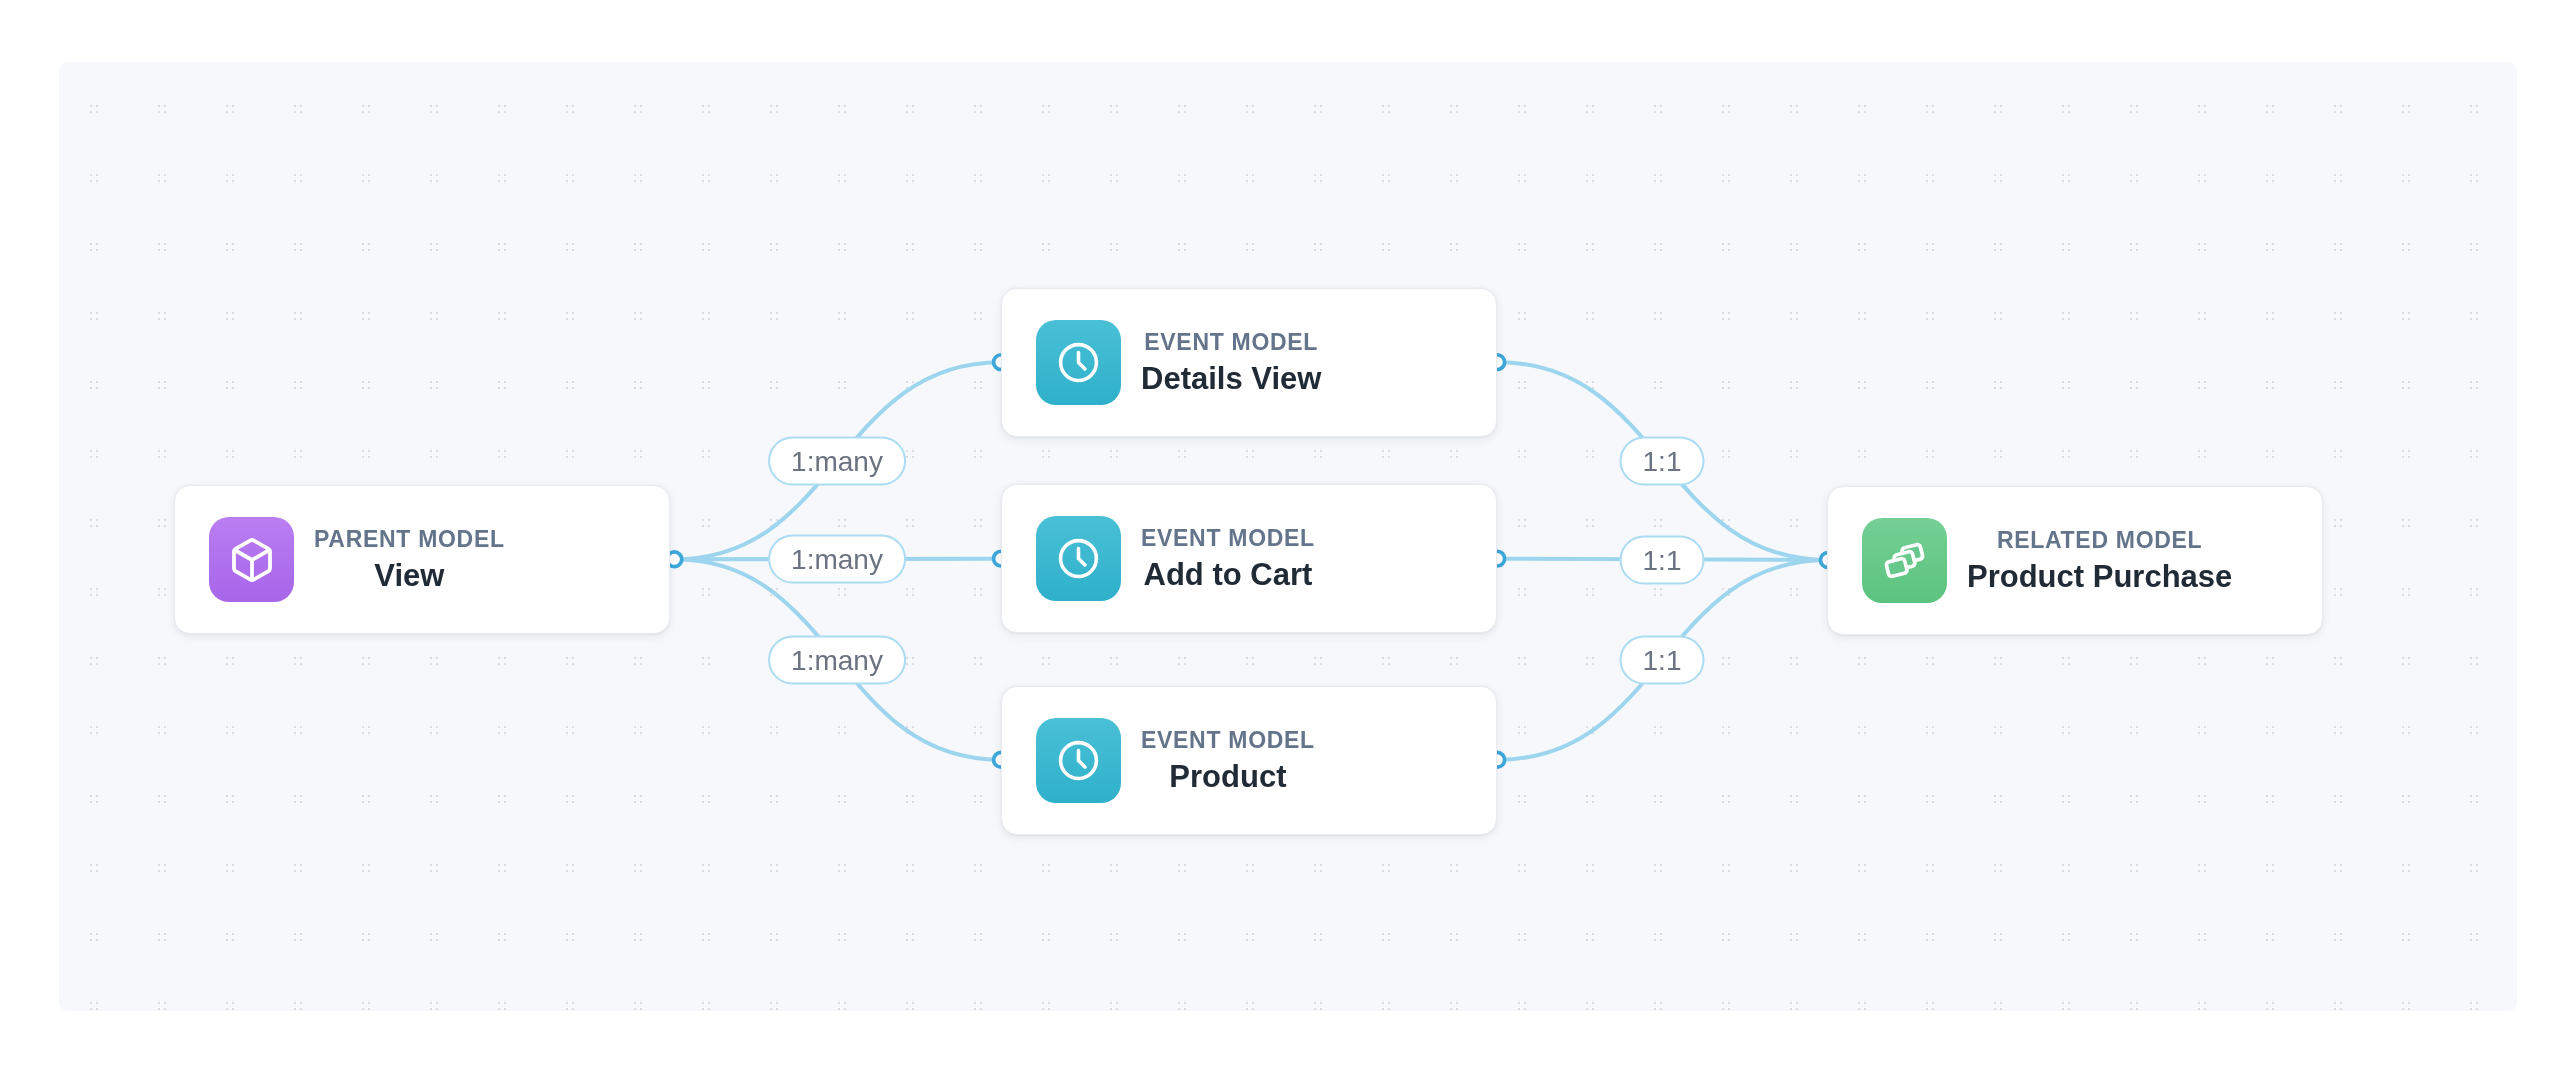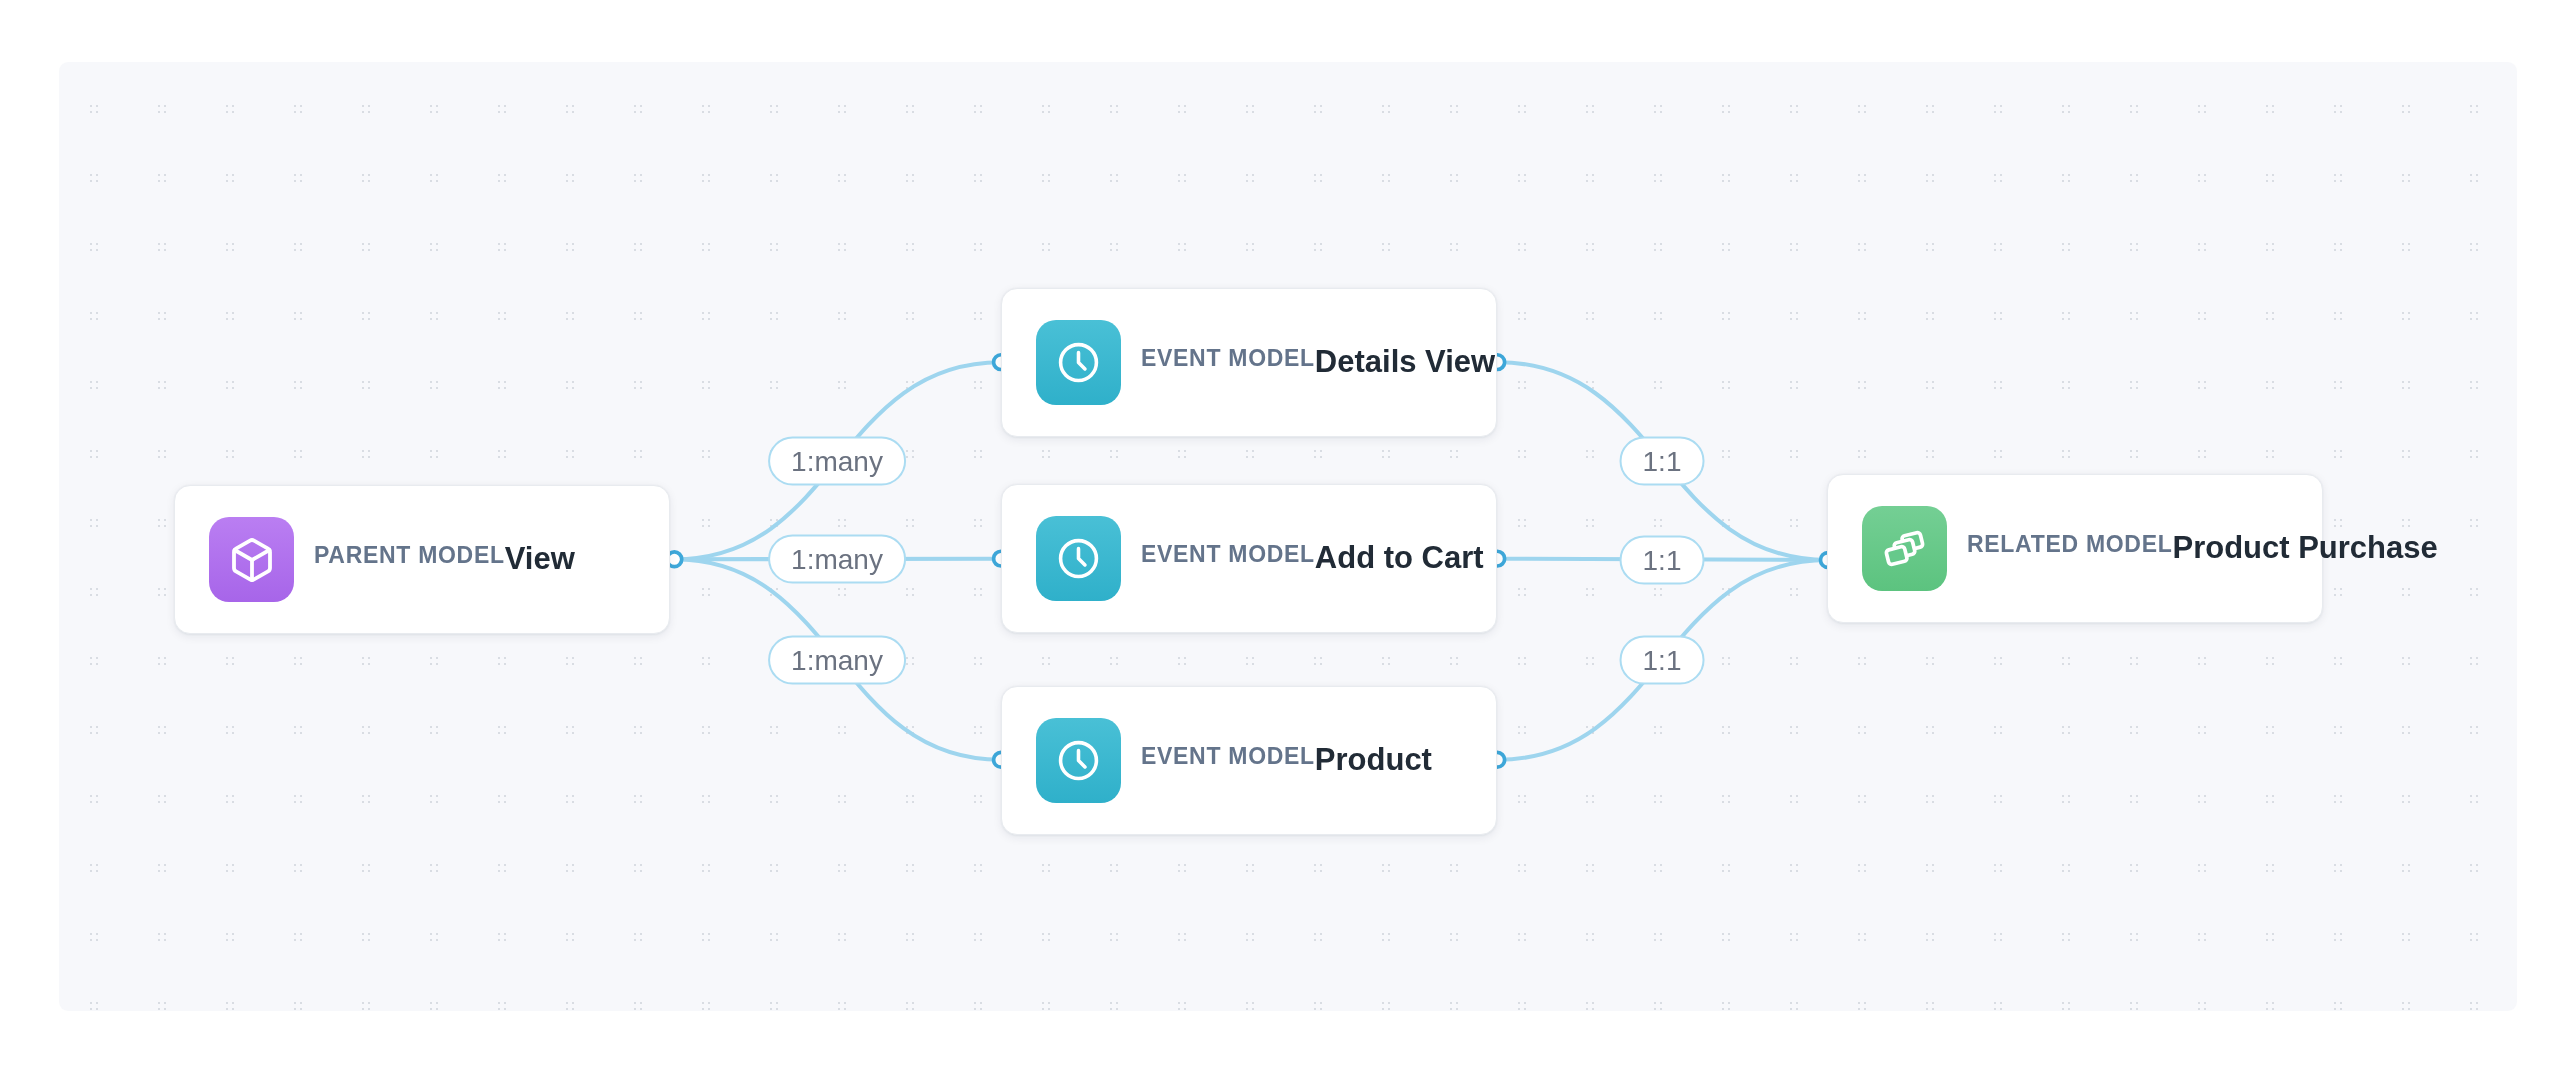--- a/index.html
+++ b/index.html
@@ -30,21 +30,21 @@
     display:flex;align-items:center;padding-left:34px;box-sizing:border-box;gap:20px;
     z-index:3;
   }
   .icon-tile{
     width:85px;height:85px;border-radius:20px;flex:0 0 auto;
     display:flex;align-items:center;justify-content:center;
   }
   .icon-tile.purple{background:linear-gradient(180deg,#ba7ef2 0%,#a765e9 100%);}
   .icon-tile.teal{background:linear-gradient(180deg,#49c0d6 0%,#2fb0ca 100%);}
   .icon-tile.green{background:linear-gradient(180deg,#74cf94 0%,#5cc37f 100%);}
-  .node-text{display:flex;flex-direction:row;justify-content:center;}
+  .node-text{display:flex;flex-direction:column;justify-content:center;align-items:center;}
   .node-label{
     font-size:23px;font-weight:700;letter-spacing:0.7px;color:#64748b;
     text-transform:uppercase;line-height:1.15;margin-bottom:6.7px;white-space:nowrap;
   }
   .node-title{font-size:31px;font-weight:600;color:#212b36;line-height:1.1;white-space:nowrap;}
   
   .pill{
     position:absolute;transform:translate(-50%,-50%);
     height:49px;border:2px solid #abdcf2;border-radius:27px;background:#ffffff;
     display:flex;align-items:center;justify-content:center;
@@ -128,21 +128,21 @@
       <circle cx="12" cy="12" r="10"></circle>
       <polyline points="12 6.5 12 12 15.6 15.6"></polyline>
     </svg>
   </div>
   <div class="node-text">
     <div class="node-label">EVENT MODEL</div>
     <div class="node-title">Product</div>
   </div>
 </div>
 
-<div class="node" style="left:1827px;top:474px;">
+<div class="node" style="left:1827px;top:486px;">
   <div class="icon-tile green">
     <svg width="47" height="47" viewBox="0 0 24 24" fill="none" stroke="#ffffff" stroke-width="1.9" stroke-linecap="round" stroke-linejoin="round">
       <rect x="11.2" y="4.6" width="9.6" height="7.6" rx="1.6" fill="#66c98b" transform="rotate(-14 16 8.4)"></rect>
       <rect x="7.2" y="8.2" width="9.6" height="7.6" rx="1.6" fill="#66c98b" transform="rotate(-14 12 12)"></rect>
       <rect x="3.2" y="11.8" width="9.6" height="7.6" rx="1.6" fill="#66c98b" transform="rotate(-14 8 15.6)"></rect>
     </svg>
   </div>
   <div class="node-text">
     <div class="node-label">RELATED MODEL</div>
     <div class="node-title">Product Purchase</div>

